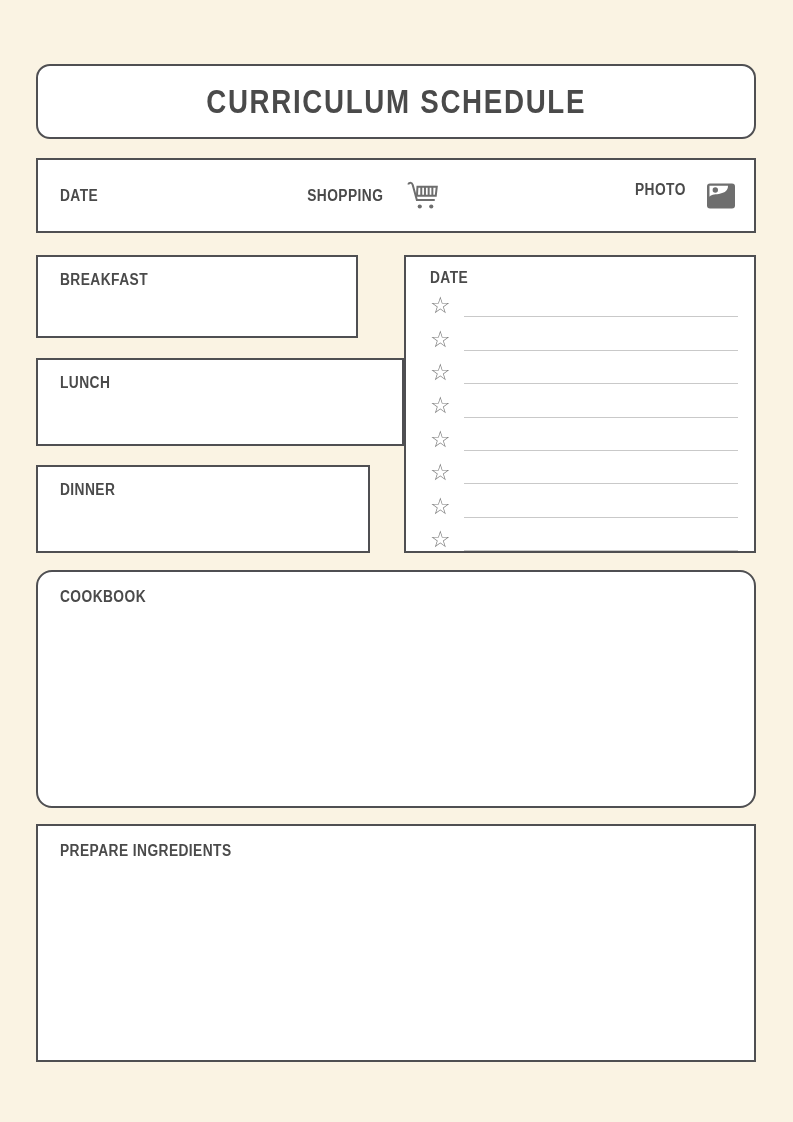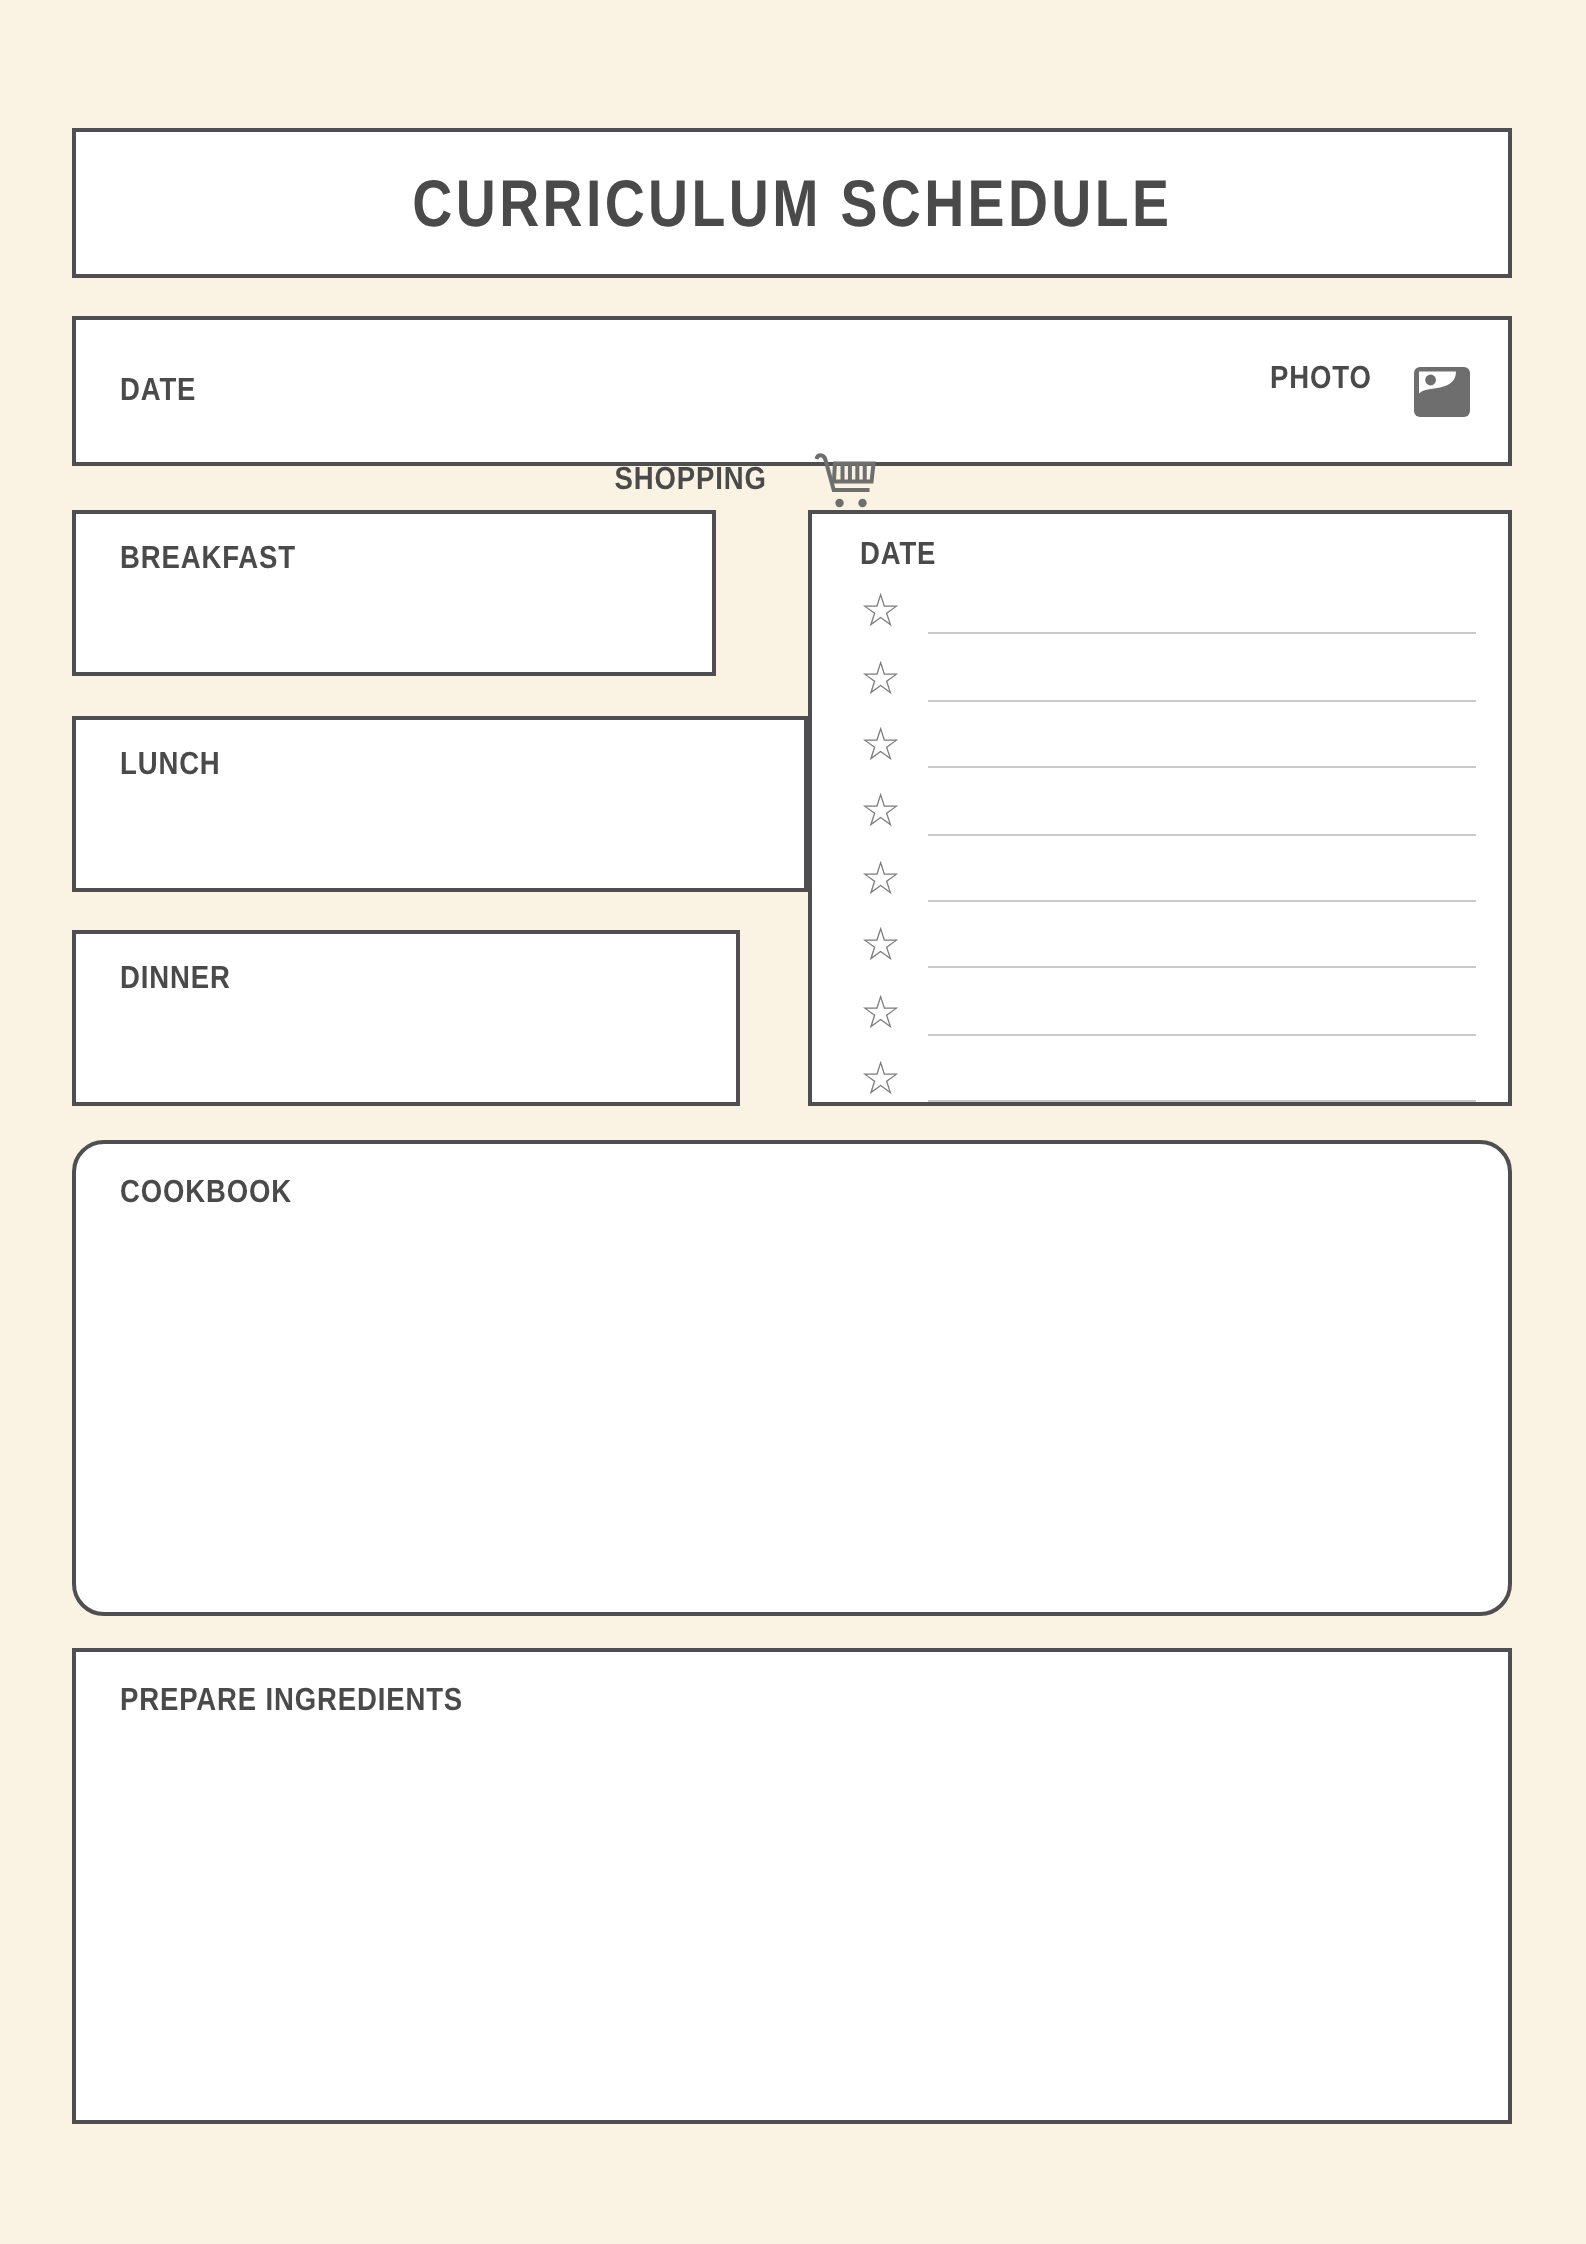--- a/index.html
+++ b/index.html
@@ -36,40 +36,40 @@
   }
   .label{
     font-weight:700;
     font-size:16px;
     letter-spacing:0.5px;
     color:var(--text);
   }
   
   .title-box{
     left:36px;top:64px;width:720px;height:75px;
-    display:flex;align-items:center;justify-content:center;
+    display:flex;align-items:center;justify-content:center;border-radius:14px;
   }
   .title{
     font-weight:700;
     font-size:33px;
     letter-spacing:2px;
     color:var(--text);
     transform:scaleX(0.84);
     transform-origin:center center;
   }
   
   .header-box{
     left:36px;top:158px;width:720px;height:75px;
   }
   .header-left{
     position:absolute;left:22px;top:50%;transform:translateY(-50%);
   }
   .header-center{
     position:absolute;left:47%;top:50%;transform:translate(-50%,-50%);
-    display:flex;align-items:center;gap:10px;margin-top:45px;
+    display:flex;align-items:center;gap:10px;
   }
   .header-right{
     position:absolute;right:18px;top:50%;transform:translateY(-50%);
     display:flex;align-items:flex-start;gap:12px;
   }
   .cart-svg{margin-top:-2px;}
   
   .breakfast-box{left:36px;top:255px;width:322px;height:83px;padding-left:42px;}
   .lunch-box{left:36px;top:358px;width:368px;height:88px;}
   .dinner-box{left:36px;top:465px;width:334px;height:88px;}

